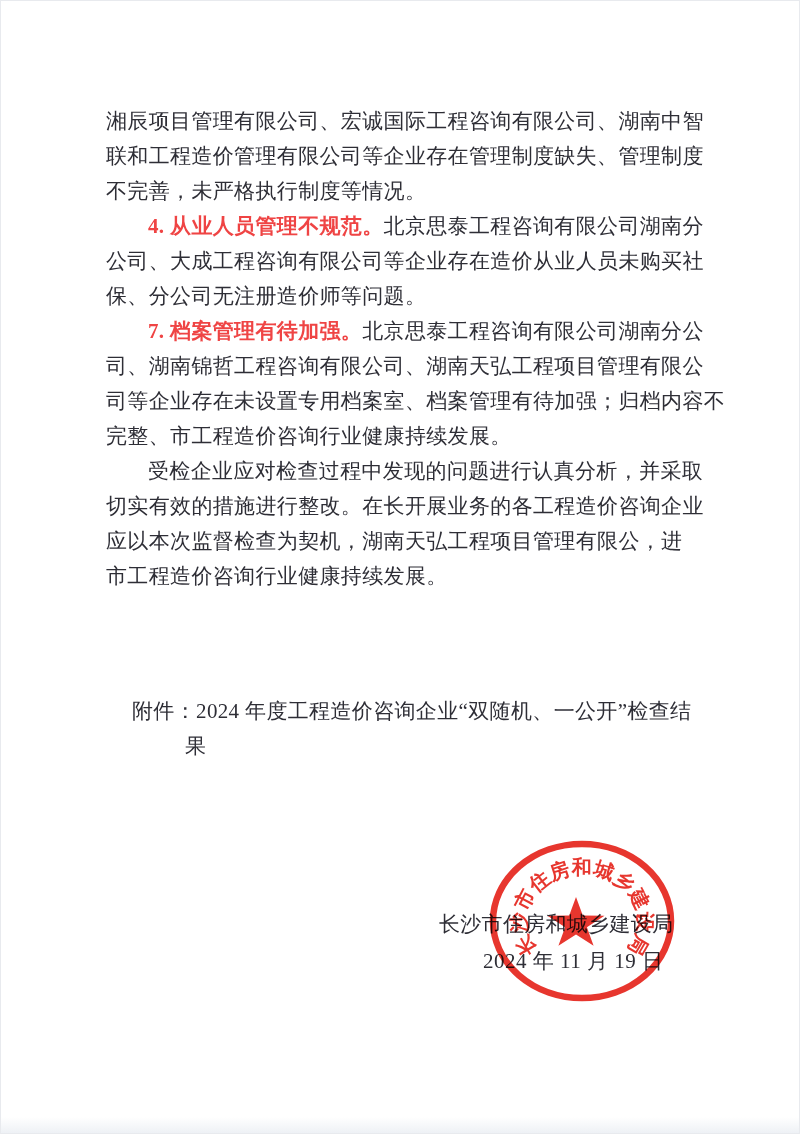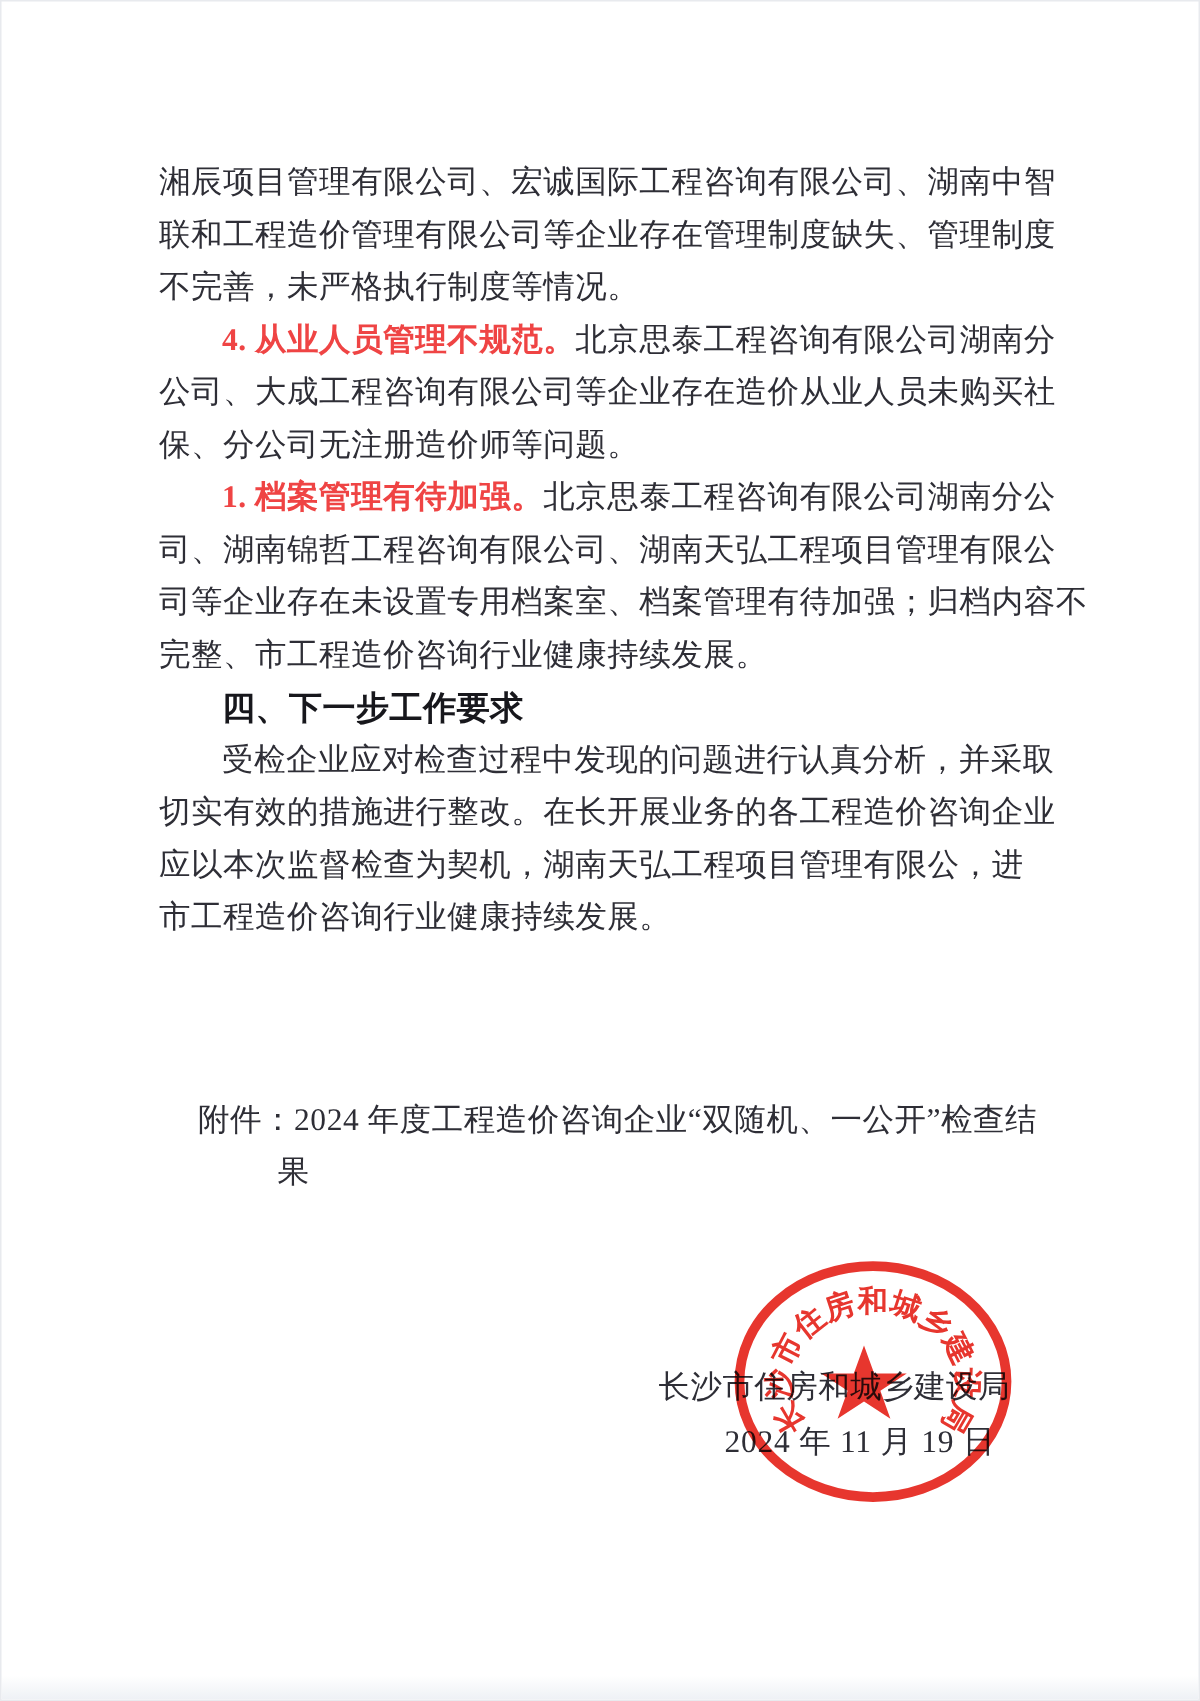--- a/index.html
+++ b/index.html
@@ -46,26 +46,25 @@
   <div class="textcol">
 
     <div class="line">湘辰项目管理有限公司、宏诚国际工程咨询有限公司、湖南中智</div>
     <div class="line">联和工程造价管理有限公司等企业存在管理制度缺失、管理制度</div>
     <div class="line">不完善，未严格执行制度等情况。</div>
 
     <div class="line indent1"><span class="lead">4. 从业人员管理不规范。</span><span>北京思泰工程咨询有限公司湖南分</span></div>
     <div class="line">公司、大成工程咨询有限公司等企业存在造价从业人员未购买社</div>
     <div class="line">保、分公司无注册造价师等问题。</div>
 
-    <div class="line indent1"><span class="lead">1. 档案管理有待加强。</span><span>北京思泰工程咨询有限公司湖南分公</span></div>
+    <div class="line indent1"><span class="lead">7. 档案管理有待加强。</span><span>北京思泰工程咨询有限公司湖南分公</span></div>
     <div class="line">司、湖南锦哲工程咨询有限公司、湖南天弘工程项目管理有限公</div>
     <div class="line">司等企业存在未设置专用档案室、档案管理有待加强；归档内容不</div>
     <div class="line">完整、市工程造价咨询行业健康持续发展。</div>
 
-    <div class="line heading">四、下一步工作要求</div>
     <div class="line indent1">受检企业应对检查过程中发现的问题进行认真分析，并采取</div>
     <div class="line">切实有效的措施进行整改。在长开展业务的各工程造价咨询企业</div>
     <div class="line">应以本次监督检查为契机，湖南天弘工程项目管理有限公，进</div>
     <div class="line">市工程造价咨询行业健康持续发展。</div>
 
     <div class="attach">
       <div class="line attach1"><span>附件：</span><span>2024 年度工程造价咨询企业“双随机、一公开”检查结</span></div>
       <div class="line attach2">果</div>
     </div>
 

